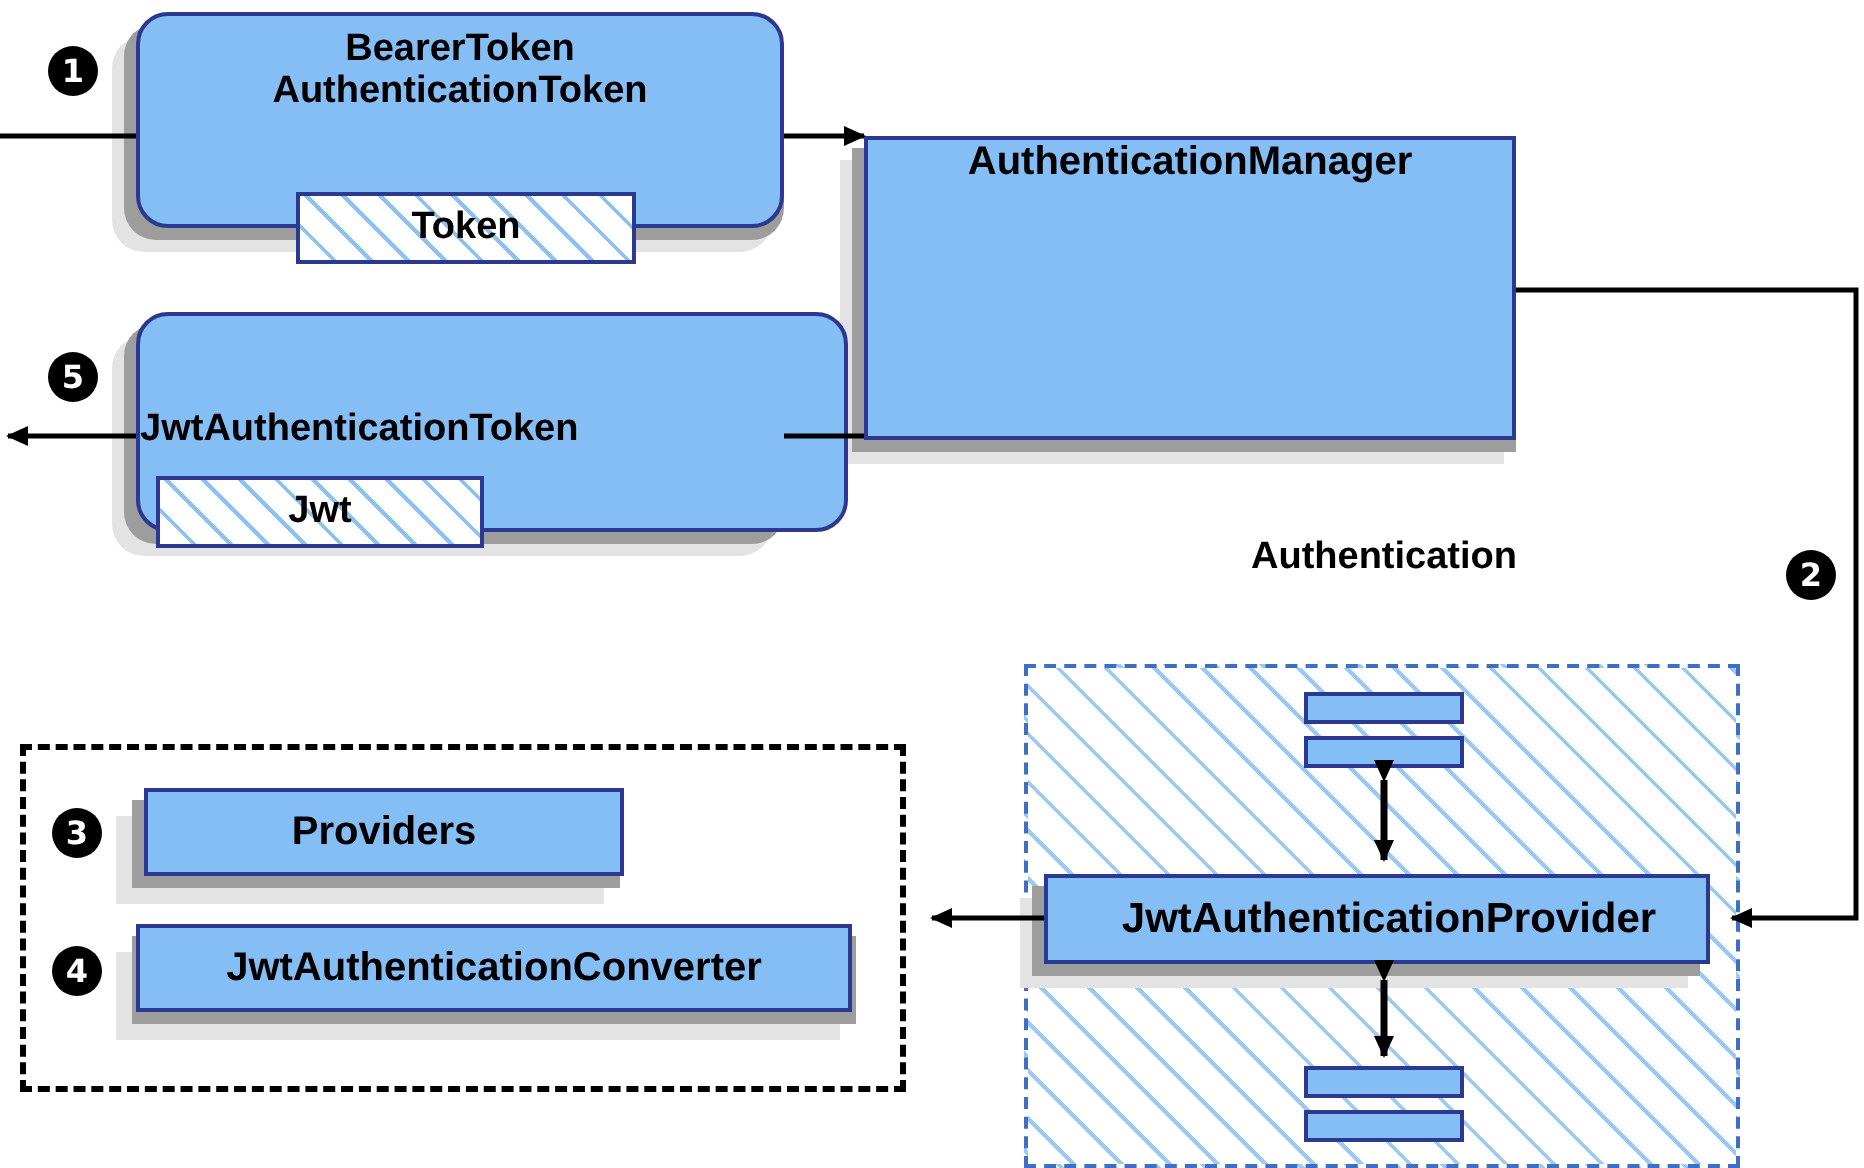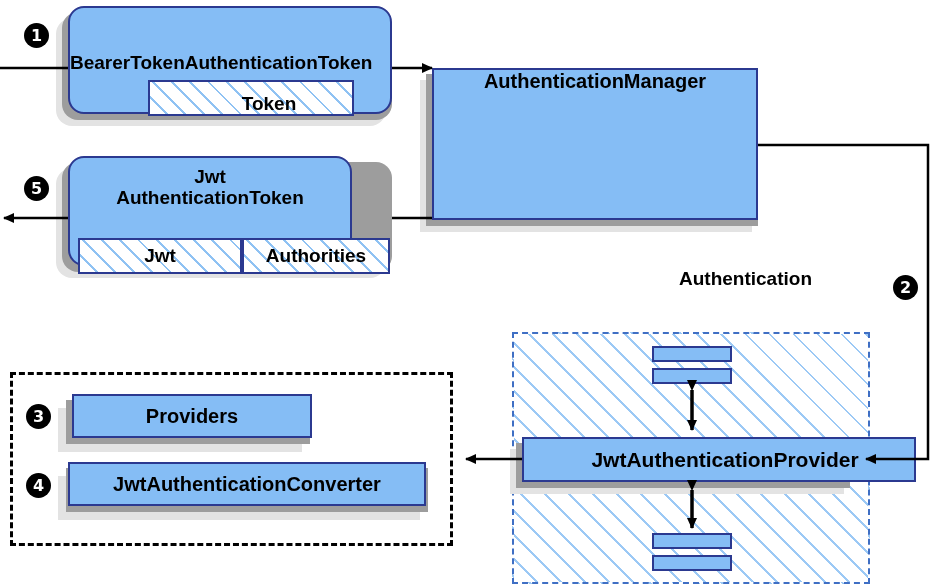--- a/index.html
+++ b/index.html
@@ -91,21 +91,21 @@
     position: absolute;
     box-sizing: border-box;
     border: 3px dashed #000000;
     background: transparent;
     z-index: 1;
   }
 
   
   .plain-label {
     position: absolute;
-    text-align: right;
+    text-align: center;
     font-weight: bold;
     color: #000000;
     line-height: 1.15;
     z-index: 6;
   }
 
   
   .badge {
     position: absolute;
     width: 25px;
@@ -167,48 +167,45 @@
   <div class="group-dashed-black" style="left:10px; top:372px; width:443px; height:174px;"></div>
 
   <div class="stub-bar" style="left:652px; top:346px; width:80px; height:16px;"></div>
   <div class="stub-bar" style="left:652px; top:368px; width:80px; height:16px;"></div>
   <div class="stub-bar" style="left:652px; top:533px; width:80px; height:16px;"></div>
   <div class="stub-bar" style="left:652px; top:555px; width:80px; height:16px;"></div>
 
   <div class="shadow-dark" style="left:516px; top:443px; width:334px; height:45px; z-index:3;"></div>
   <div class="shadow-light" style="left:510px; top:449px; width:334px; height:45px; z-index:2;"></div>
 
-  <div class="node blue-box rounded" style="left:68px; top:6px; width:324px; height:108px; flex-direction:row; justify-content:flex-start; padding-top:6px; font-size:19px;">
+  <div class="node blue-box rounded" style="left:68px; top:6px; width:324px; height:108px; flex-direction:column; justify-content:flex-start; padding-top:6px; font-size:19px;">
     <div>BearerToken</div>
     <div>AuthenticationToken</div>
-    <div class="hatch-box" style="position:absolute; left:78px; top:72px; width:166px; height:32px; display:flex; align-items:flex-end; justify-content:center; font-size:19px;padding-left:36px;">
+    <div class="hatch-box" style="position:absolute; left:78px; top:88px; width:166px; height:32px; display:flex; align-items:center; justify-content:center; font-size:19px;">
       <span>Token</span>
     </div>
   </div>
 
-  <div class="node blue-box rounded" style="left:68px; top:156px; width:284px; height:110px; flex-direction:column; justify-content:flex-start; padding-top:8px; font-size:19px;">
+  <div class="node blue-box rounded" style="left:68px; top:156px; width:356px; height:110px; flex-direction:row; justify-content:flex-start; padding-top:8px; font-size:19px;">
     <div>Jwt</div>
     <div>AuthenticationToken</div>
     <div class="hatch-box" style="position:absolute; left:8px; top:80px; width:160px; height:32px; display:flex; align-items:center; justify-content:center; font-size:19px;">
       <span>Jwt</span>
     </div>
-    <div class="hatch-box" style="position:absolute; left:172px; top:80px; width:144px; height:32px; display:flex; align-items:center; justify-content:center; font-size:19px;">
-      <span>Authorities</span>
-    </div>
   </div>
 
   <div class="node blue-box" style="left:432px; top:68px; width:326px; height:152px; flex-direction:column; justify-content:flex-start; font-size:20px;">
     <div>AuthenticationManager</div>
   </div>
 
   <div class="plain-label" style="left:572px; top:268px; width:240px; font-size:19px;">
     <div>Authentication</div>
   </div>
 
-  <div class="node blue-box" style="left:522px; top:437px; width:394px; height:45px; font-size:21px; z-index:6;padding-left:12px;">
+  <div class="node blue-box" style="left:522px; top:437px; width:333px; height:45px; font-size:21px; z-index:6;padding-left:12px;">
     <span>JwtAuthenticationProvider</span>
   </div>
 
   <div class="node blue-box" style="left:72px; top:394px; width:240px; height:44px; font-size:20px;">
     <span>Providers</span>
   </div>
 
   <div class="node blue-box" style="left:68px; top:462px; width:358px; height:44px; font-size:20px;">
     <span>JwtAuthenticationConverter</span>
   </div>

